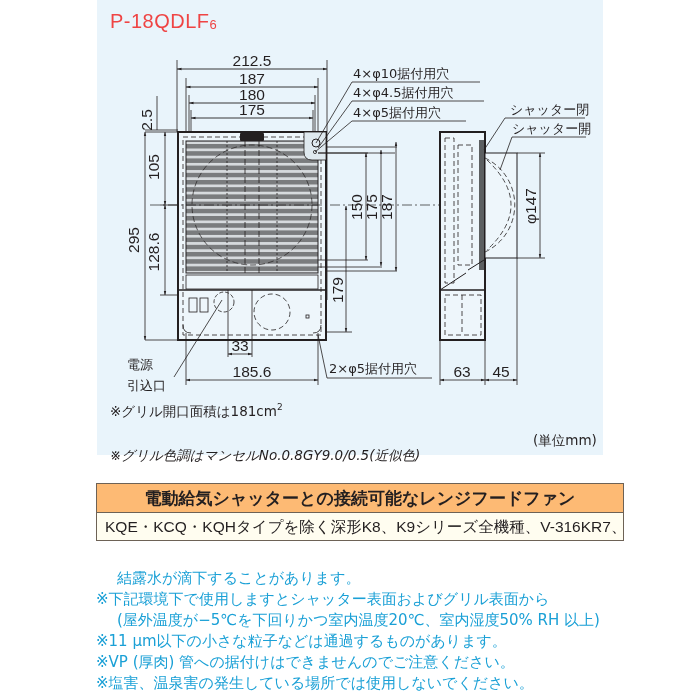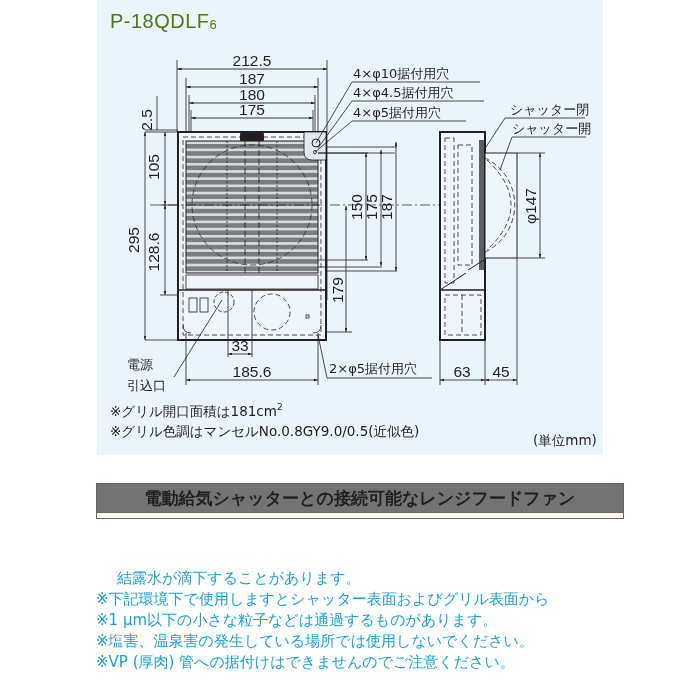--- a/index.html
+++ b/index.html
@@ -1,27 +1,27 @@
 <!DOCTYPE html>
 <html><head>
 <meta charset="utf-8">
 <style>
   html,body{margin:0;padding:0;background:#ffffff;}
   body{width:700px;height:700px;position:relative;overflow:hidden;font-family:"DejaVu Sans","Liberation Sans",sans-serif;color:#231f20;}
   .panel{position:absolute;left:97px;top:0;width:506px;height:455px;background:#e9f4fb;}
-  .title{position:absolute;left:110px;top:10px;font-family:"Liberation Sans",sans-serif;font-size:20px;color:#4d7c0f;letter-spacing:0.5px;}
+  .title{position:absolute;left:110px;top:10px;font-family:"Liberation Sans",sans-serif;font-size:20px;color:#ef4444;letter-spacing:0.5px;}
   .title sub{font-size:13px;vertical-align:baseline;position:relative;top:1px;}
   svg.drawing{position:absolute;left:0;top:0;}
   .dim{font-family:"Liberation Sans",sans-serif;font-size:15.5px;fill:#231f20;}
   .lbl{font-family:"DejaVu Sans",sans-serif;font-size:13px;fill:#231f20;}
   .note{position:absolute;left:110px;font-size:13.5px;color:#231f20;white-space:nowrap;}
   .note sup{font-size:9px;}
   .unit{position:absolute;left:533px;top:432px;font-size:13.5px;white-space:nowrap;}
   .table{position:absolute;left:96px;top:483px;width:526px;border:1.5px solid #6d6256;}
-  .table .hd{background:#737373;height:28px;line-height:28px;text-align:center;font-size:17px;font-weight:bold;border-bottom:1.5px solid #6d6256;}
+  .table .hd{background:#fdba74;height:28px;line-height:28px;text-align:center;font-size:17px;font-weight:bold;border-bottom:1.5px solid #6d6256;}
   .table .bd{background:#fffdf0;padding:3px 6px 2px 8px;font-size:15.5px;line-height:22px;font-family:"Liberation Sans","DejaVu Sans",sans-serif;white-space:nowrap;}
   .cautions{position:absolute;left:96px;top:568px;color:#1aa0d6;font-size:15px;line-height:21px;}
   .cautions .ln{white-space:nowrap;}
   .cautions .ind{padding-left:21px;}
 </style>
 </head>
 <body>
 
 <div class="panel"></div>
 
@@ -192,28 +192,30 @@
     <g stroke="#231f20" stroke-width="0.8" fill="none">
       <polyline points="484,150 505,118 585,118"></polyline>
       <polyline points="500,170 512,137 586,137"></polyline>
     </g>
     <text class="lbl" x="510" y="114">シャッター閉</text>
     <text class="lbl" x="512" y="133">シャッター開</text>
   </g>
 </svg>
 
 <div class="note" style="top:402px;text-align:center;"><span>※グリル開口面積は181cm</span><sup>2</sup></div>
-<div class="note" style="top:423px;">※グリル色調はマンセルNo.0.8GY9.0/0.5(近似色)</div>
+<div class="note" style="top:447px;font-style:italic;">※グリル色調はマンセルNo.0.8GY9.0/0.5(近似色)</div>
 <div class="unit">(単位mm)</div>
 
 <div class="table">
   <div class="hd">電動給気シャッターとの接続可能なレンジフードファン</div>
   <div class="bd">
+    <div>KQE・KCQ・KQHタイプを除く深形K8、K9シリーズ全機種、V-316KR7、</div>
   </div>
 </div>
 
 <div class="cautions">
   <div class="ln ind">結露水が滴下することがあります。</div>
   <div class="ln">※下記環境下で使用しますとシャッター表面およびグリル表面から</div>
-  <div class="ln">※1 μm以下の小さな粒子などは通過するものがあります。</div>
+  <div class="ln ind">(屋外温度が−5℃を下回りかつ室内温度20℃、室内湿度50% RH 以上)</div>
+  <div class="ln">※11 μm以下の小さな粒子などは通過するものがあります。</div>
+  <div class="ln">※VP (厚肉) 管への据付けはできませんのでご注意ください。</div>
   <div class="ln">※塩害、温泉害の発生している場所では使用しないでください。</div>
-  <div class="ln">※VP (厚肉) 管への据付けはできませんのでご注意ください。</div>
 </div>
 
 </body></html>

